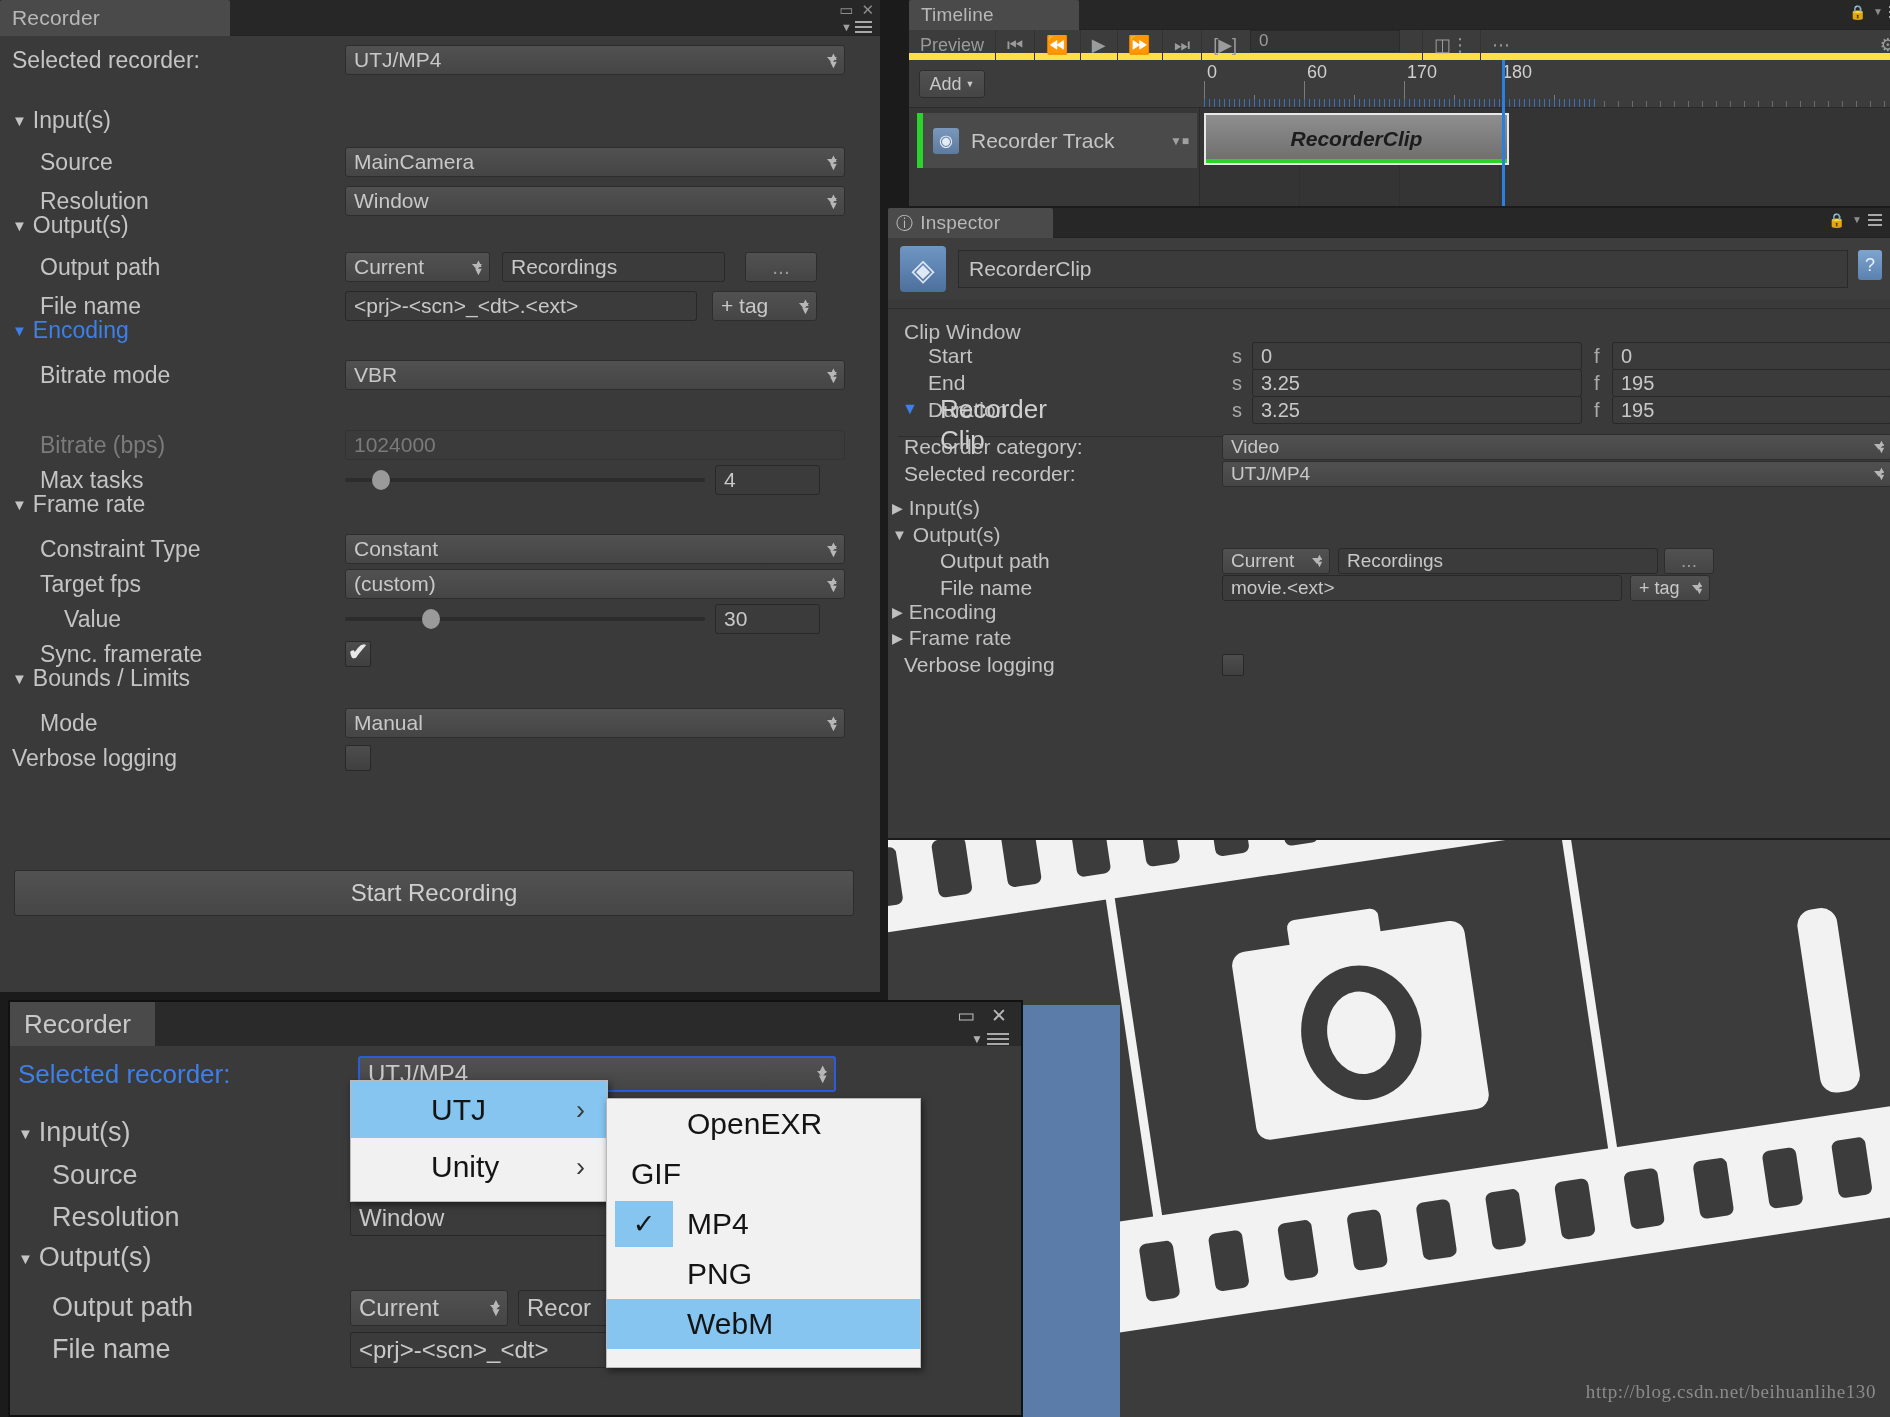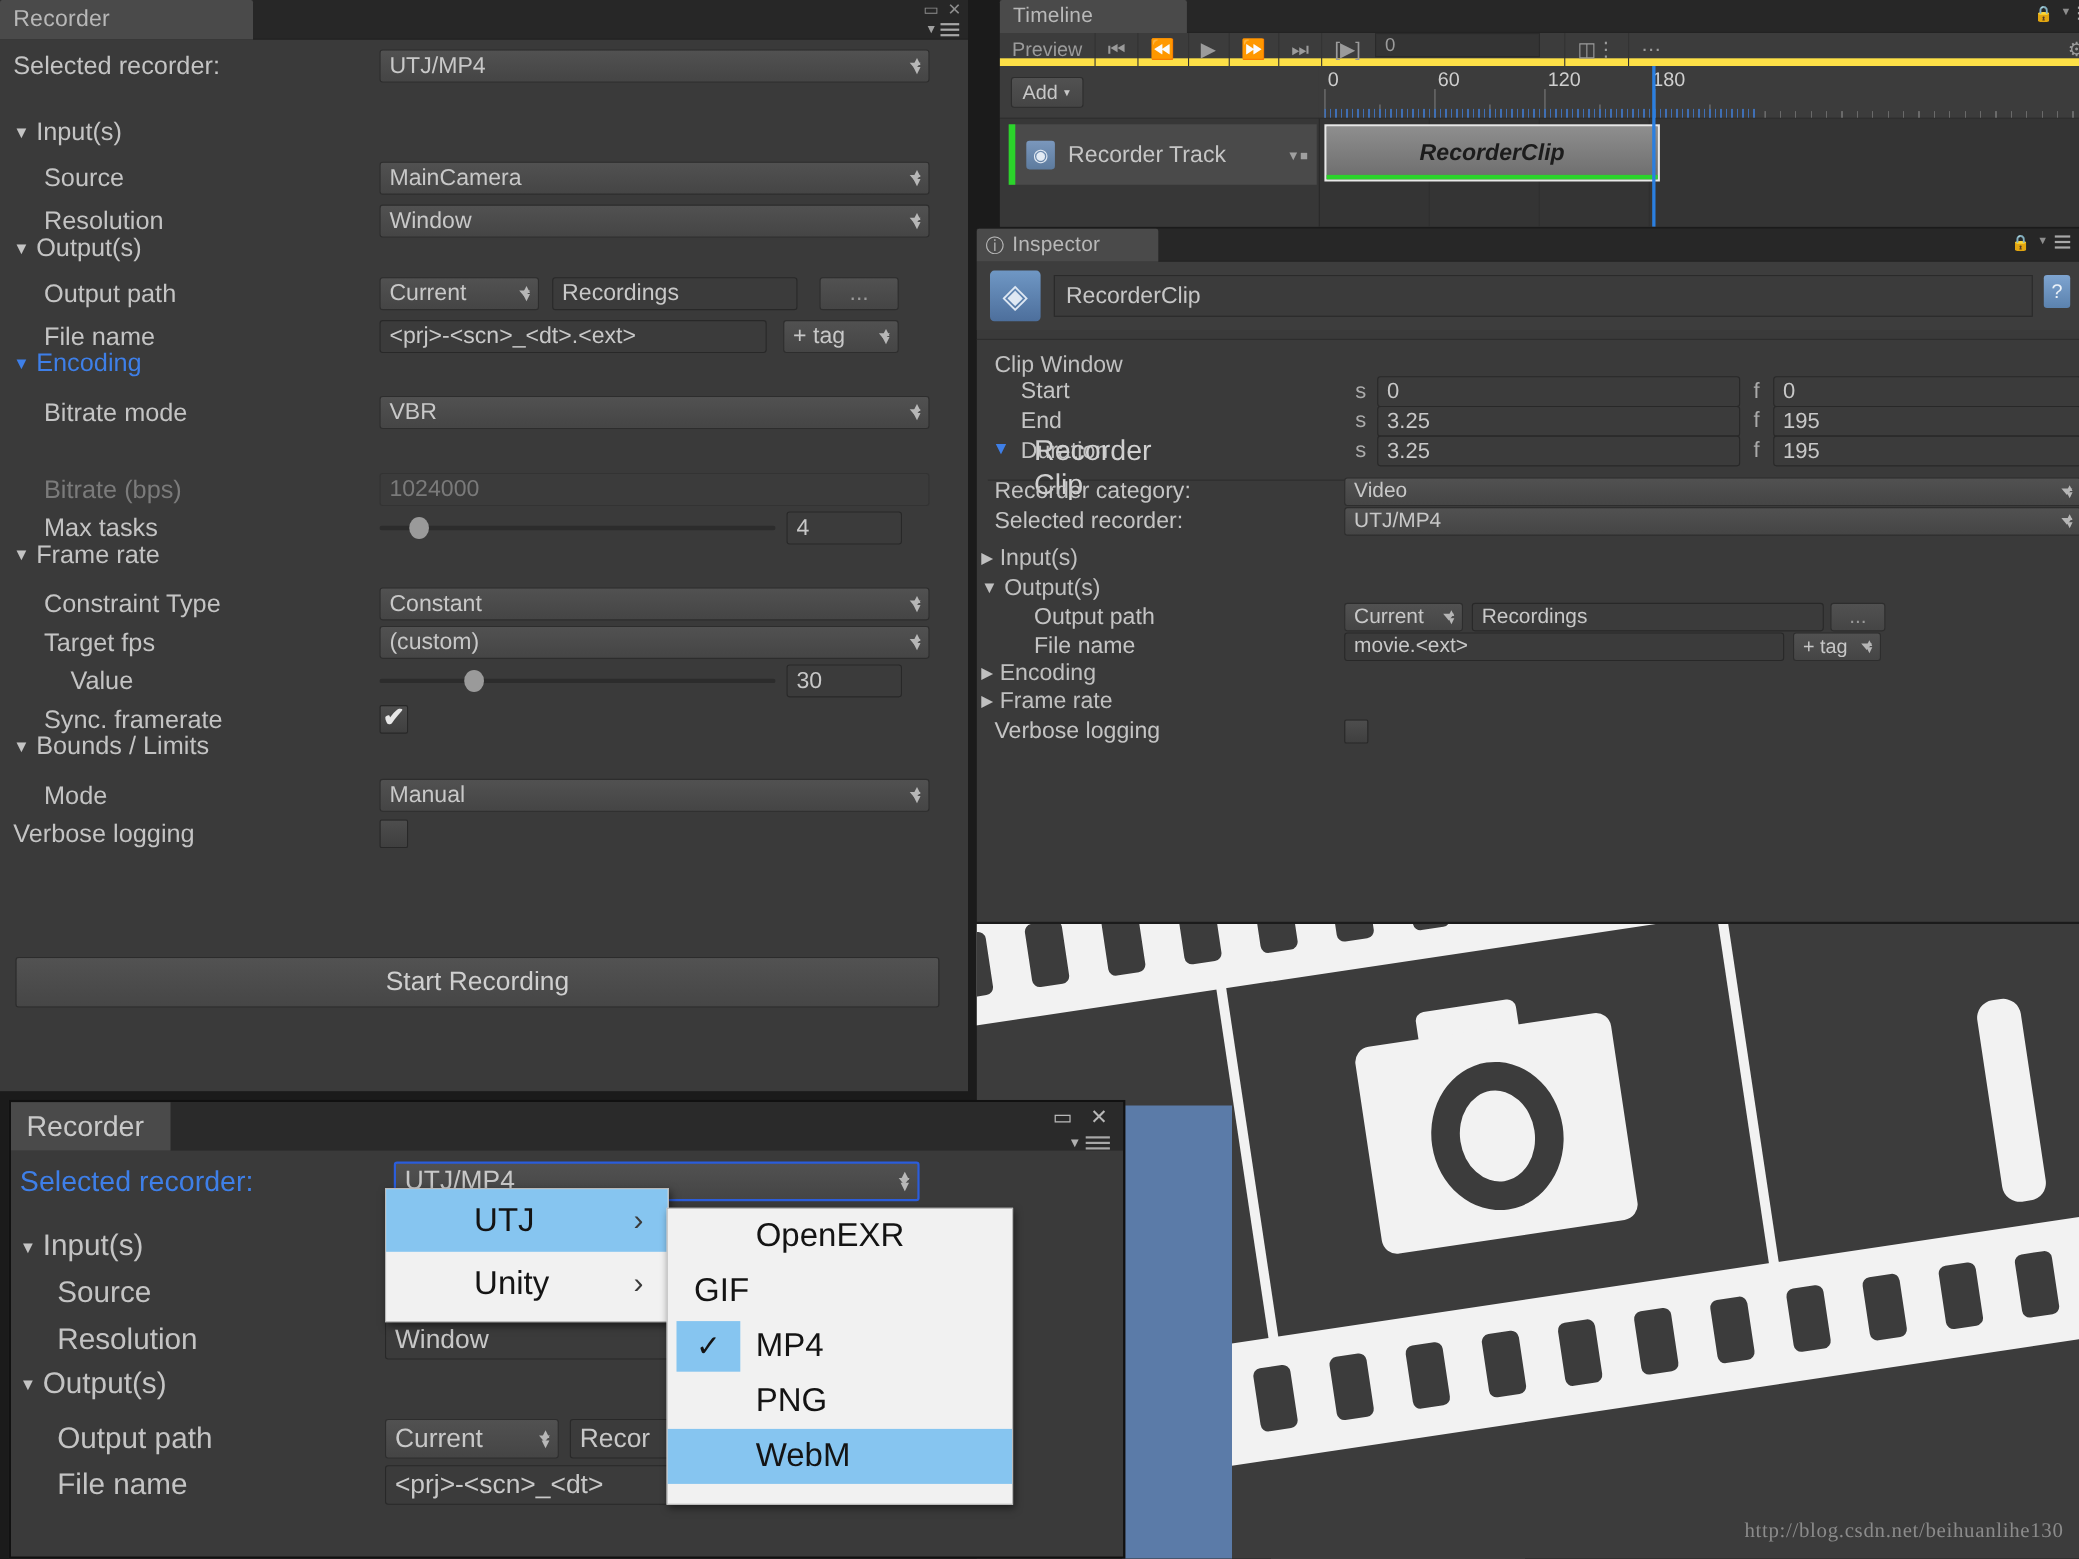--- a/index.html
+++ b/index.html
@@ -394,21 +394,21 @@
     <div style="position:absolute;left:0;top:60px;width:290px;height:48px;background:#3c3c3c;border-bottom:1px solid #2b2b2b;">
       <div class="field" style="left:10px;top:24px;width:66px;height:28px;font-size:18px;justify-content:center;">
         <span>Add</span>
         <span style="font-size:9px;margin-left:4px;">▼</span>
       </div>
     </div>
 
     <div class="tl-ruler" style="left:290px;top:60px;width:712px;height:48px;border-bottom:1px solid #2b2b2b;">
       <span class="ticklbl" style="left:8px;top:2px;">0</span>
       <span class="ticklbl" style="left:108px;top:2px;">60</span>
-      <span class="ticklbl" style="left:208px;top:2px;">120</span>
+      <span class="ticklbl" style="left:208px;top:2px;">170</span>
       <span class="ticklbl" style="left:303px;top:2px;">180</span>
       <div class="tick" style="left:5px;height:26px;"></div>
       <div class="tick" style="left:55px;height:12px;"></div>
       <div class="tick" style="left:105px;height:26px;"></div>
       <div class="tick" style="left:155px;height:12px;"></div>
       <div class="tick" style="left:205px;height:26px;"></div>
       <div class="tick" style="left:255px;height:12px;"></div>
       <div class="tick" style="left:305px;height:26px;"></div>
       <div class="tick" style="left:355px;height:12px;"></div>
       <div style="position:absolute;left:5px;bottom:0;width:395px;height:8px;background:repeating-linear-gradient(90deg,#3f6fb5 0 1px,transparent 1px 5px);"></div>

